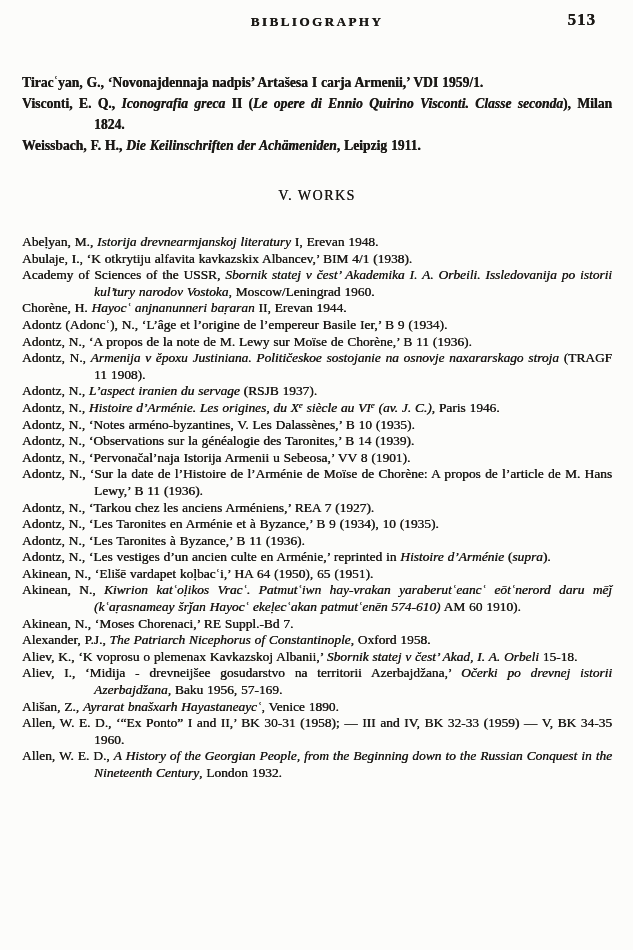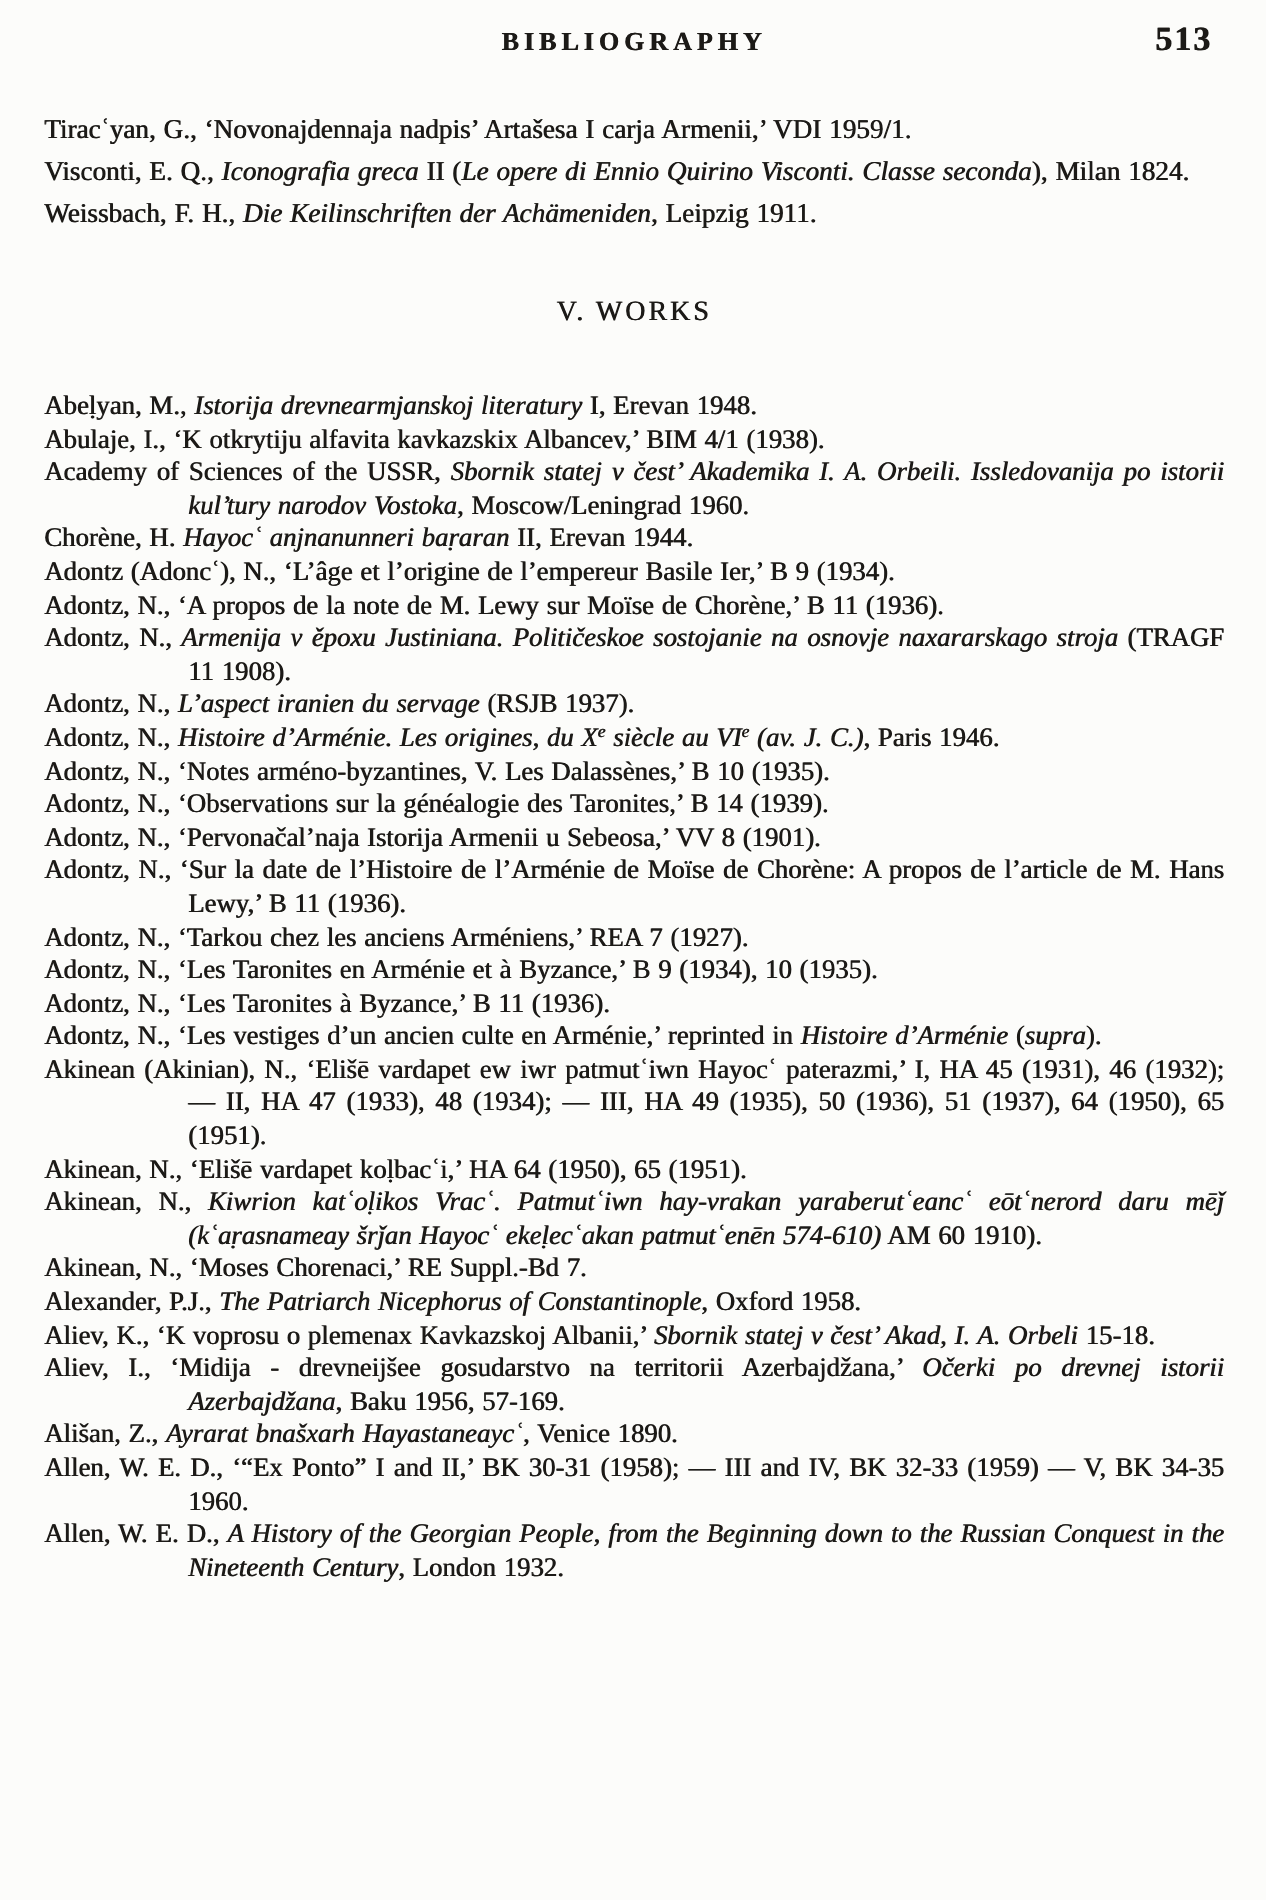--- a/index.html
+++ b/index.html
@@ -24,28 +24,29 @@
     text-align: center;
     height: 20px;
   }
   .head-title {
     font-weight: bold;
     font-size: 13px;
     letter-spacing: 2.5px;
   }
   .page-number {
     position: absolute;
-    right: 6px;
+    right: 16px;
     top: -2px;
     font-weight: bold;
     font-size: 17px;
     letter-spacing: 1px;
   }
   .top-entries {
-    margin-top: 22px;
+    margin-top: 40px;
+    font-weight: bold;
   }
   .top-entries .entry {
     font-size: 13.6px;
     line-height: 21px;
   }
   .section-title {
     margin: 32px 0 0 0;
     text-align: center;
     font-size: 14px;
     font-weight: normal;
@@ -100,21 +101,20 @@
       <div class="entry"><span>Adontz, N., </span><span class="it">L’aspect iranien du servage</span><span> (RSJB 1937).</span></div>
       <div class="entry"><span>Adontz, N., </span><span class="it">Histoire d’Arménie.  Les origines, du X</span><span class="it sup">e</span><span class="it"> siècle au VI</span><span class="it sup">e</span><span class="it"> (av. J. C.)</span><span>, Paris 1946.</span></div>
       <div class="entry"><span>Adontz, N., ‘Notes arméno-byzantines, V. Les Dalassènes,’ B 10 (1935).</span></div>
       <div class="entry"><span>Adontz, N., ‘Observations sur la généalogie des Taronites,’ B 14 (1939).</span></div>
       <div class="entry"><span>Adontz, N., ‘Pervonačal’naja Istorija Armenii u Sebeosa,’ VV 8 (1901).</span></div>
       <div class="entry"><span>Adontz, N., ‘Sur la date de l’Histoire de l’Arménie de Moïse de Chorène: A propos de l’article de M. Hans Lewy,’ B 11 (1936).</span></div>
       <div class="entry"><span>Adontz, N., ‘Tarkou chez les anciens Arméniens,’ REA 7 (1927).</span></div>
       <div class="entry"><span>Adontz, N., ‘Les Taronites en Arménie et à Byzance,’ B 9 (1934), 10 (1935).</span></div>
       <div class="entry"><span>Adontz, N., ‘Les Taronites à Byzance,’ B 11 (1936).</span></div>
       <div class="entry"><span>Adontz, N., ‘Les vestiges d’un ancien culte en Arménie,’ reprinted in </span><span class="it">Histoire d’Arménie</span><span> (</span><span class="it">supra</span><span>).</span></div>
-      <div class="entry"><span>Akinean (Akinian), N., ‘Elišē vardapet ew iwr patmutʿiwn Hayocʿ paterazmi,’ I, HA 45 (1931), 46 (1932); — II, HA 47 (1933), 48 (1934); — III, HA 49 (1935), 50 (1936), 51 (1937), 64 (1950), 65 (1951).</span></div>
       <div class="entry"><span>Akinean, N., ‘Elišē vardapet koḷbacʿi,’ HA 64 (1950), 65 (1951).</span></div>
       <div class="entry"><span>Akinean, N., </span><span class="it">Kiwrion katʿoḷikos Vracʿ. Patmutʿiwn hay-vrakan yaraberutʿeancʿ eōtʿnerord daru mēǰ (kʿaṛasnameay šrǰan Hayocʿ ekeḷecʿakan patmutʿenēn 574-610)</span><span> AM 60 1910).</span></div>
       <div class="entry"><span>Akinean, N., ‘Moses Chorenaci,’ RE Suppl.-Bd 7.</span></div>
       <div class="entry"><span>Alexander, P.J., </span><span class="it">The Patriarch Nicephorus of Constantinople</span><span>, Oxford 1958.</span></div>
       <div class="entry"><span>Aliev, K., ‘K voprosu o plemenax Kavkazskoj Albanii,’ </span><span class="it">Sbornik statej v čest’ Akad, I. A. Orbeli</span><span> 15-18.</span></div>
       <div class="entry"><span>Aliev, I., ‘Midija - drevneijšee gosudarstvo na territorii Azerbajdžana,’ </span><span class="it">Očerki po drevnej istorii Azerbajdžana</span><span>, Baku 1956, 57-169.</span></div>
       <div class="entry"><span>Ališan, Z., </span><span class="it">Ayrarat bnašxarh Hayastaneaycʿ</span><span>, Venice 1890.</span></div>
       <div class="entry"><span>Allen, W. E. D., ‘“Ex Ponto” I and II,’ BK 30-31 (1958); — III and IV, BK 32-33 (1959) — V, BK 34-35 1960.</span></div>
       <div class="entry"><span>Allen, W. E. D., </span><span class="it">A History of the Georgian People, from the Beginning down to the Russian Conquest in the Nineteenth Century</span><span>, London 1932.</span></div>
     </section>

